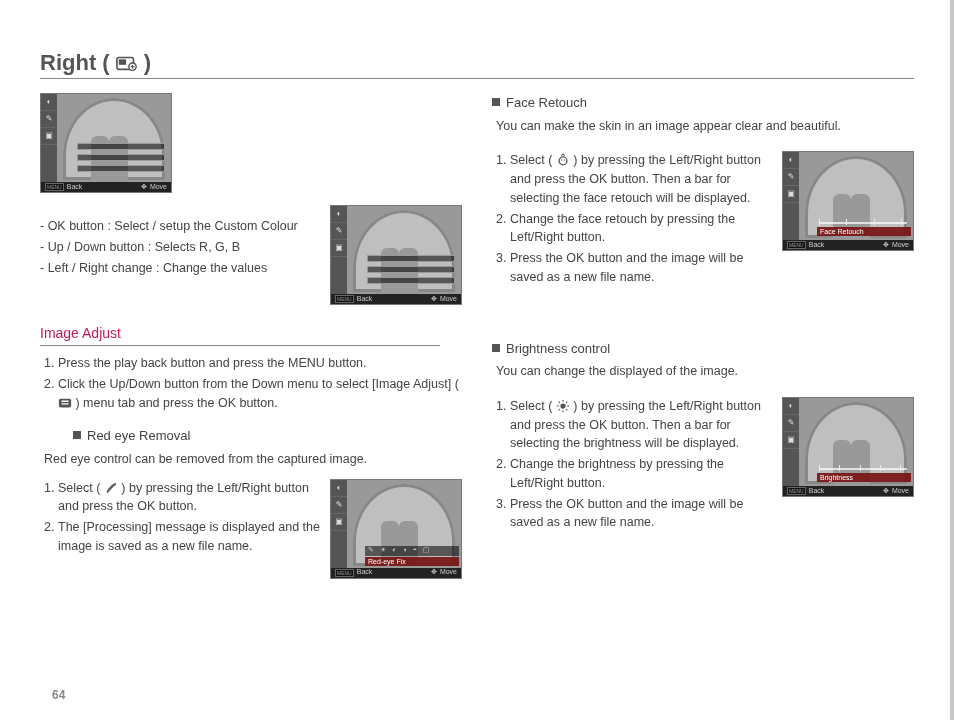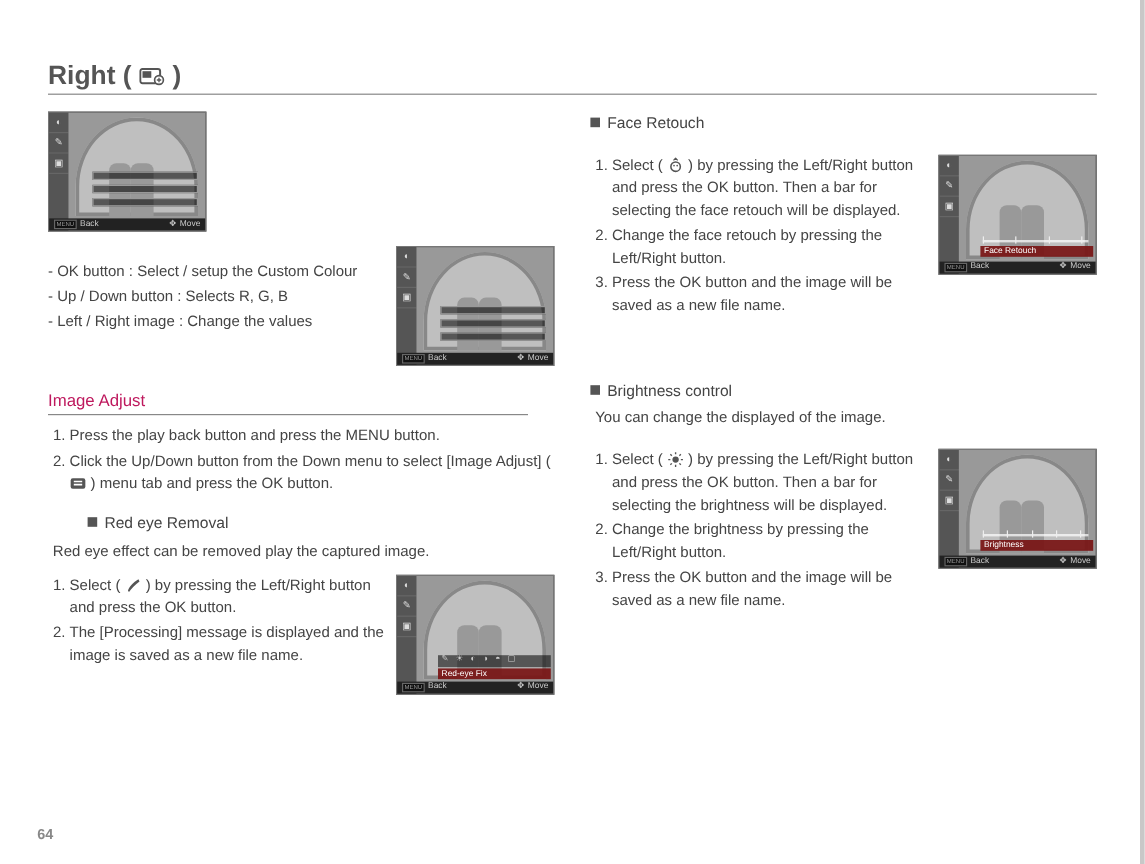--- a/index.html
+++ b/index.html
@@ -199,21 +199,21 @@
     margin-top: 12px;
   }
   .controls-list div {
     margin-bottom: 2px;
     padding-left: 6px;
     text-indent: -6px;
   }
   .page-number {
     position: absolute;
     bottom: 18px;
-    left: 31px;
+    left: 52px;
     font-size: 12px;
     font-weight: bold;
     color: #888;
   }
   .edge {
     position: absolute;
     right: 0; top: 0; bottom: 0;
     width: 4px;
     background: #c8c8c8;
   }
@@ -289,21 +289,21 @@
               </div>
           </div>
         </div>
       </div>
 
       <div class="imgblock">
         <div class="text">
           <div class="controls-list">
             <div>- OK button : Select / setup the Custom Colour</div>
             <div>- Up / Down button  : Selects R, G, B</div>
-            <div>- Left / Right image  : Change the values</div>
+            <div>- Left / Right change  : Change the values</div>
           </div>
         </div>
 
         <div class="screenshot">
           <div class="side-icons">
             <div class="side-ic">◐</div>
               <div class="side-ic">✎</div>
               <div class="side-ic">▣</div>
           </div>
           <div class="photo-area">
@@ -338,21 +338,21 @@
             <path d="M4 5 h8 M4 8 h8" stroke="#fff" stroke-width="1.5"></path>
           </svg>
           <span>) menu tab and press the OK button.</span>
         </li>
       </ol>
 
       <div class="section-head" style="margin-top:14px;padding-left:33px;">
         <div class="square"></div>
         <div class="section-title">Red eye Removal</div>
       </div>
-      <div class="section-body">Red eye effect can be removed play the captured image.</div>
+      <div class="section-body">Red eye control can be removed from the captured image.</div>
 
       <div class="imgblock">
         <div class="text">
           <ol class="steps">
             <li>
               <span>Select (</span>
               <svg class="small-svg" viewBox="0 0 16 16">
                 <path d="M3 13 C4 9 8 5 13 2 L14 4 C10 7 6 11 4 14 Z" fill="#555"></path>
               </svg>
               <span>) by pressing the Left/Right button and press the OK button.</span>
@@ -394,20 +394,21 @@
       </div>
 
     </div>
 
     <div class="col">
 
       <div class="section-head">
         <div class="square"></div>
         <div class="section-title">Face Retouch</div>
       </div>
+      <div class="section-body">You can make the skin in an image appear clear and beautiful.</div>
 
       <div class="imgblock" style="margin-top:16px;">
         <div class="text">
           <ol class="steps">
             <li>
               <span>Select (</span>
               <svg class="small-svg" viewBox="0 0 16 16">
                 <circle cx="8" cy="9" r="4.5" fill="none" stroke="#555" stroke-width="1.5"></circle>
                 <path d="M6 3 L8 1 L10 3" fill="none" stroke="#555" stroke-width="1.2"></path>
                 <circle cx="6.5" cy="8" r="0.8" fill="#555"></circle>

